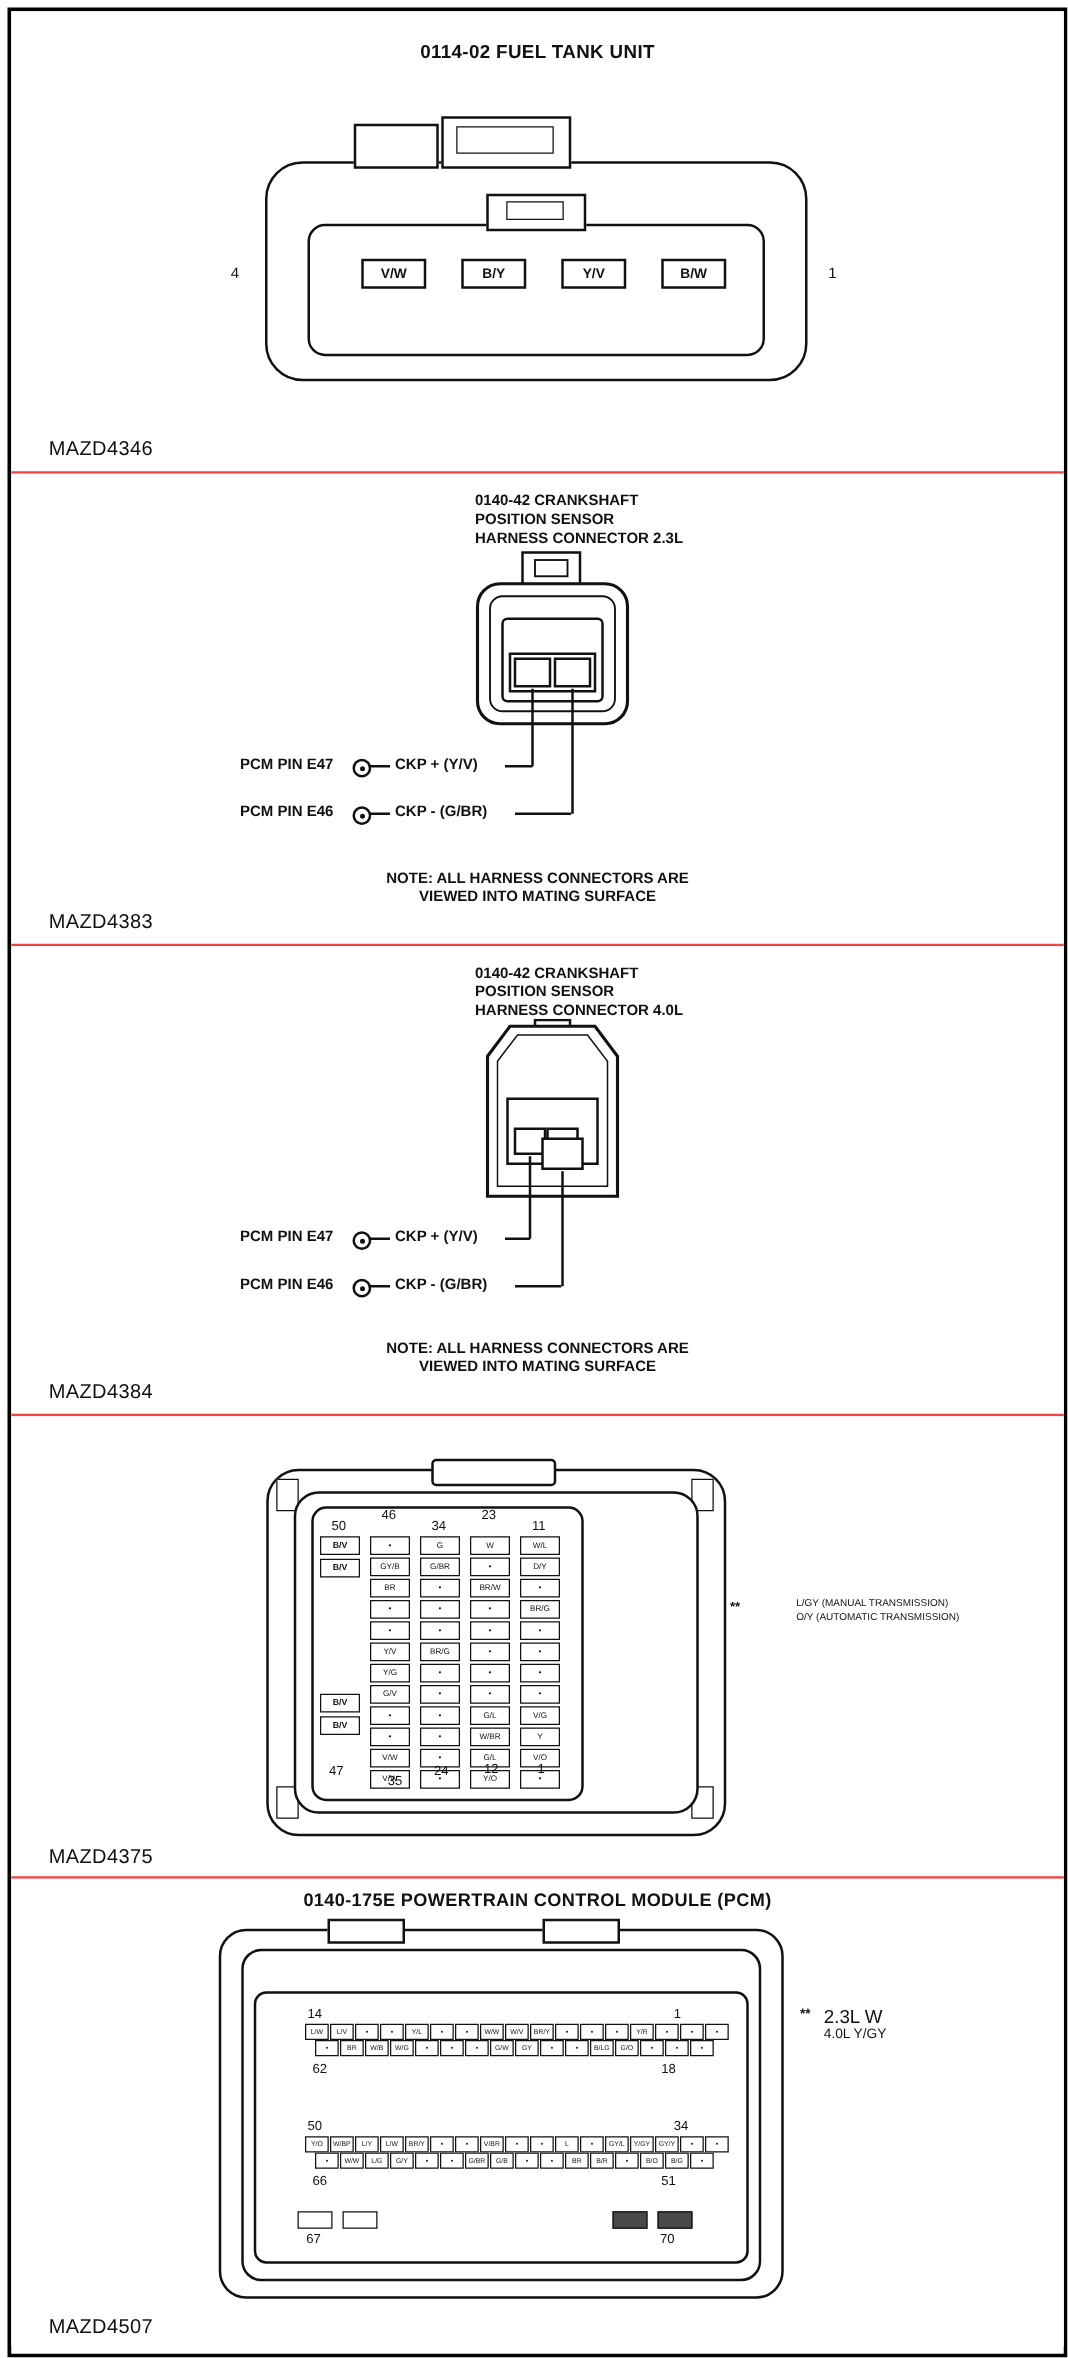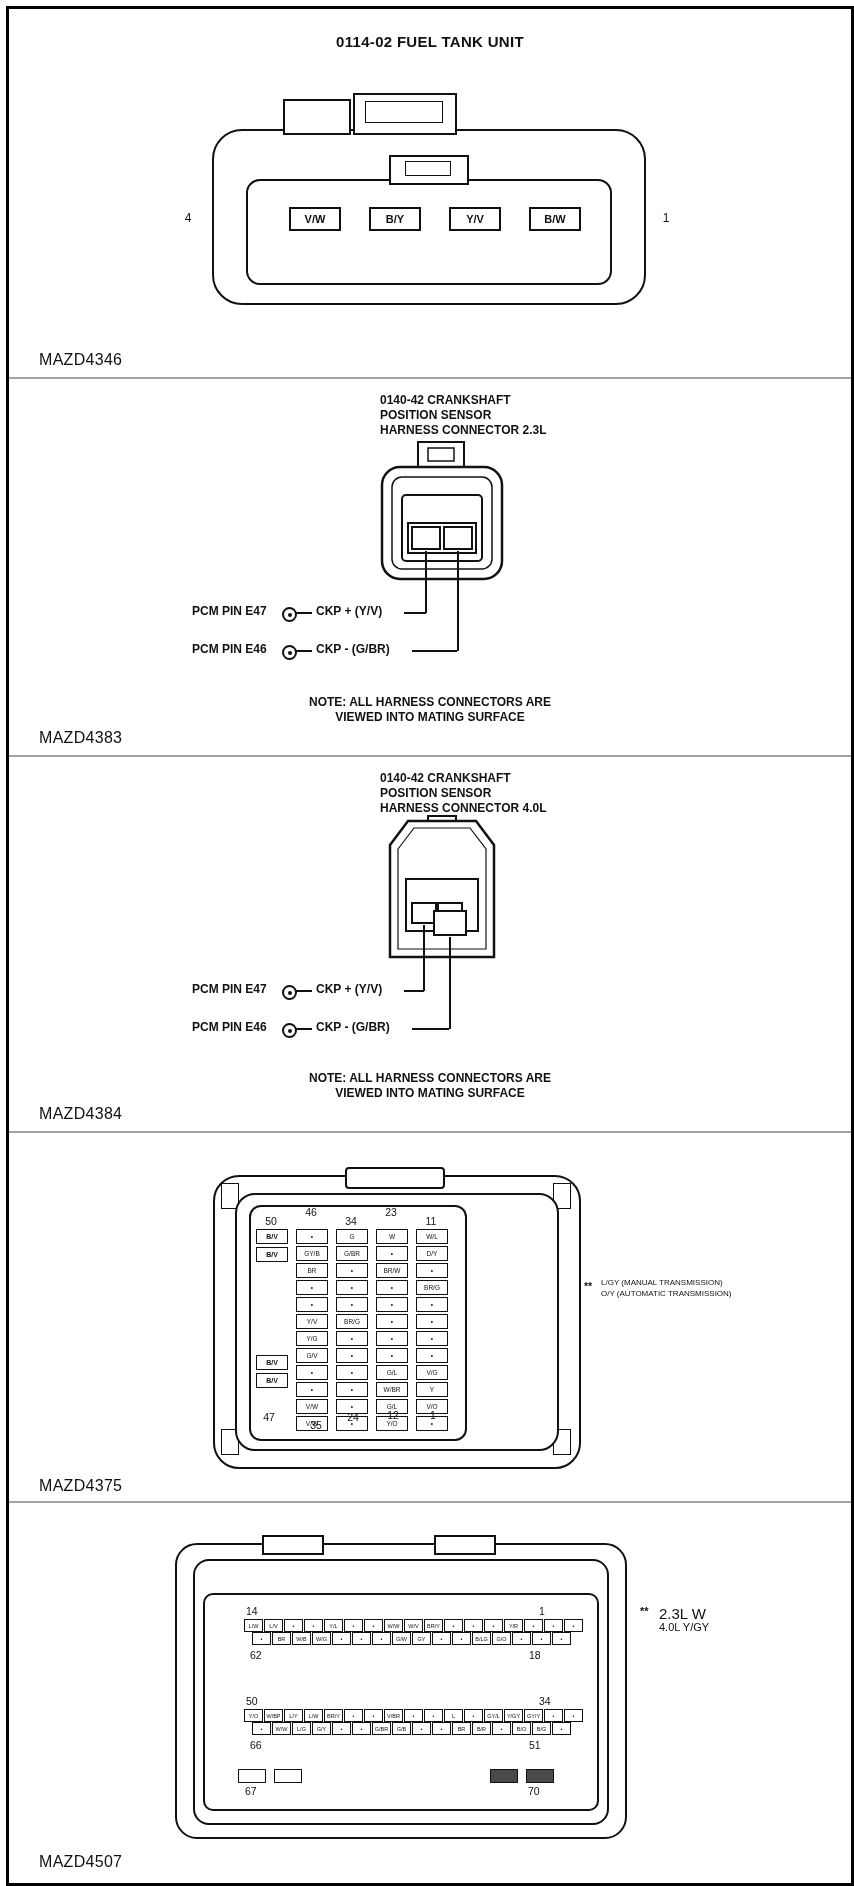--- a/index.html
+++ b/index.html
@@ -1,26 +1,26 @@
 <!DOCTYPE html>
 <html><head>
 <meta charset="utf-8">
 <style>
   html,body { margin:0; padding:0; background:#fff; }
   body { width:854px; height:1886px; position:relative; font-family:"Liberation Sans", sans-serif; color:#111; }
   .frame { position:absolute; left:6px; top:6px; width:842px; height:1874px; border:3px solid #000; background:#fff; }
-  .panel { position:relative; width:100%; border-bottom:2px solid #a3a3a3; box-sizing:border-box; background:#fff; }
+  .panel { position:relative; width:100%; border-bottom:2px solid #ef4444; box-sizing:border-box; background:#fff; }
   .panel:last-child { border-bottom:none; }
   .title { position:absolute; left:0; width:100%; text-align:center; font-weight:bold; letter-spacing:0.3px; }
   .tblock { position:absolute; font-size:12px; font-weight:bold; line-height:15px; white-space:nowrap; }
   .note { position:absolute; left:0; width:100%; text-align:center; font-size:12px; font-weight:bold; }
   .figid { position:absolute; font-size:16px; letter-spacing:0.3px;padding-left:18px; }
   .num { position:absolute; font-size:10.5px; white-space:nowrap; }
   .callout { position:absolute; font-size:12px; font-weight:bold; white-space:nowrap; }
-  .fn { position:absolute; font-size:8px; white-space:nowrap; }
+  .fn { position:absolute; font-size:8px; white-space:nowrap;margin-left:36px; }
   .box { position:absolute; border:2px solid #111; background:#fff; }
   .box.thin { border-width:1.3px; }
   .hl { position:absolute; height:2px; background:#111; }
   .vl { position:absolute; width:2px; background:#111; }
   .term { position:absolute; width:11px; height:11px; border:2px solid #111; border-radius:50%; background:#fff; }
   .term::after { content:""; position:absolute; left:50%; top:50%; width:4px; height:4px; margin:-2px 0 0 -2px; background:#111; border-radius:50%; }
   .ftpin { width:48px; height:20px; border:2px solid #111; background:#fff; font-size:11px; font-weight:bold; display:flex; align-items:center; justify-content:center; flex:0 0 auto; }
   .pcm-col { position:absolute; display:flex; flex-direction:column; gap:2px; }
   .cellv { width:30px; height:13px; border:1.3px solid #111; background:#fff; font-size:6.5px; display:flex; align-items:center; justify-content:center; flex:0 0 auto; overflow:hidden; }
   .bvbox { position:absolute; width:30px; height:13px; border:1.3px solid #111; background:#fff; font-size:7px; font-weight:bold; display:flex; align-items:center; justify-content:center; }
@@ -219,20 +219,21 @@
     <div class="num" style="left:409px;top:276px;width:30px;text-align:center">1</div>
 
     <div class="num" style="left:575px;top:147px;font-weight:bold">**</div>
     <div class="fn" style="left:592px;top:145px">L/GY (MANUAL TRANSMISSION)</div>
     <div class="fn" style="left:592px;top:156px">O/Y (AUTOMATIC TRANSMISSION)</div>
 
     <div class="figid" style="left:12px;top:344px">MAZD4375</div>
   </section>
 
   <section class="panel" style="height:374px">
+    <div class="title" style="top:10px;font-size:14.5px">0140-175E POWERTRAIN CONTROL MODULE (PCM)</div>
 
     <div class="box" style="left:166px;top:40px;width:448px;height:292px;border-radius:22px"></div>
     <div class="box" style="left:253px;top:32px;width:58px;height:16px"></div>
     <div class="box" style="left:425px;top:32px;width:58px;height:16px"></div>
     <div class="box" style="left:184px;top:56px;width:412px;height:262px;border-radius:16px"></div>
     <div class="box" style="left:194px;top:90px;width:392px;height:214px;border-radius:10px"></div>
 
     <div class="num" style="left:237px;top:102px">14</div>
     <div class="num" style="left:530px;top:102px">1</div>
     <div class="pcm-row" style="left:235px;top:116px">

